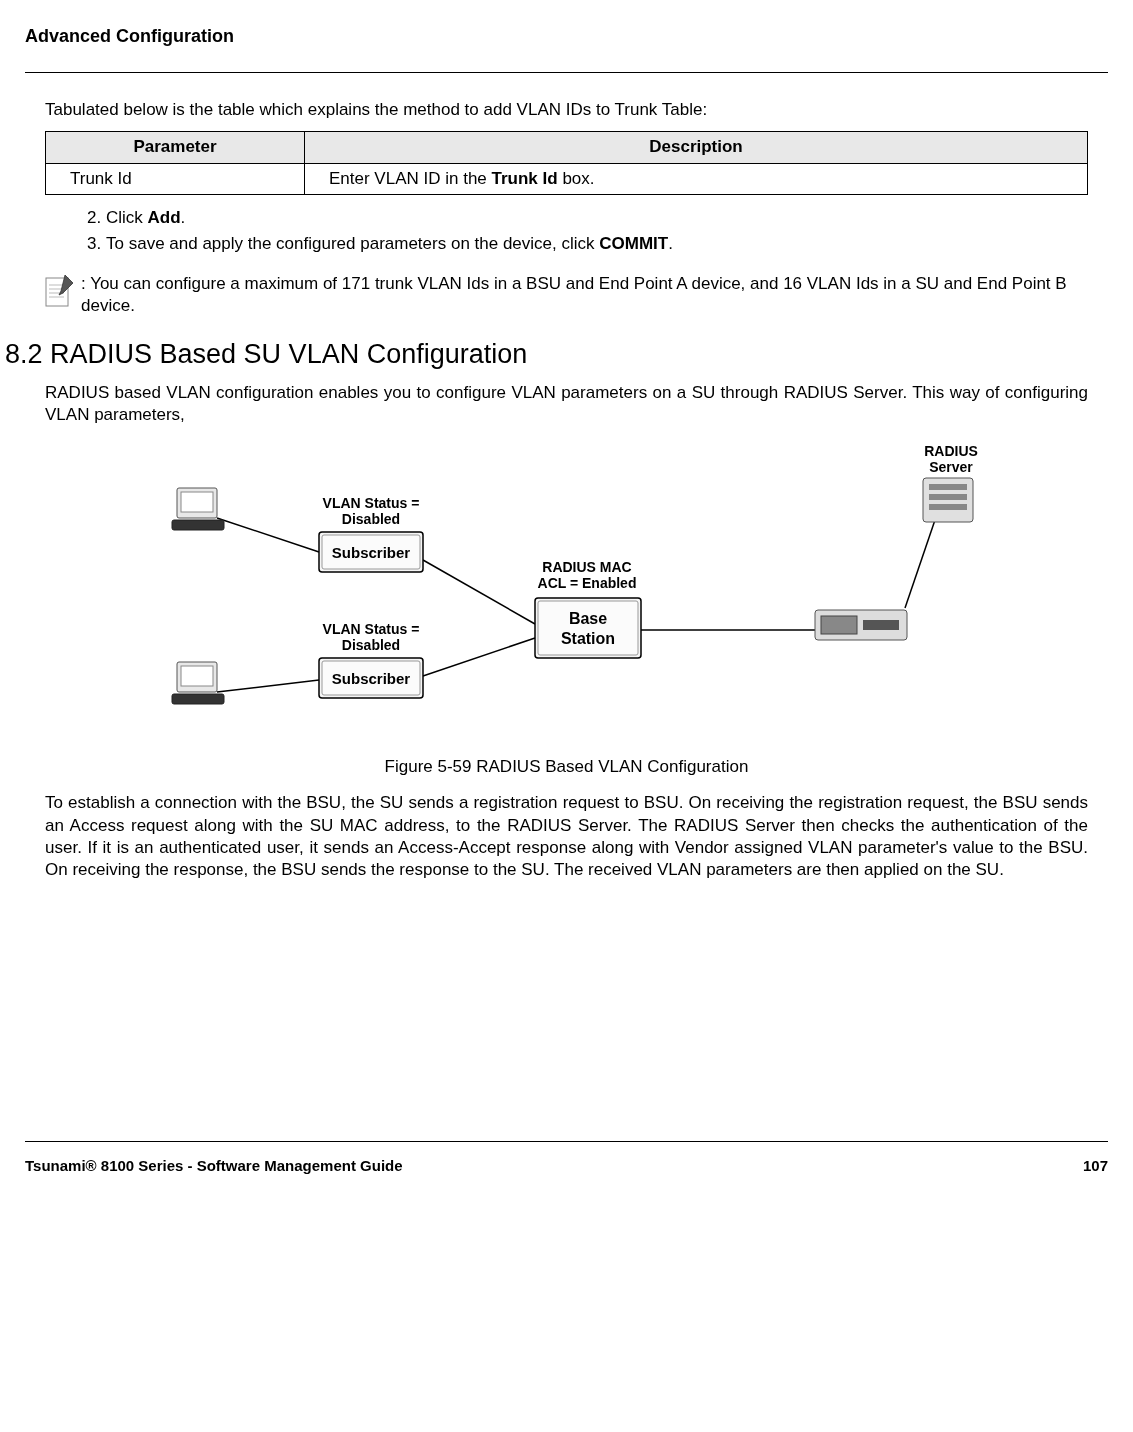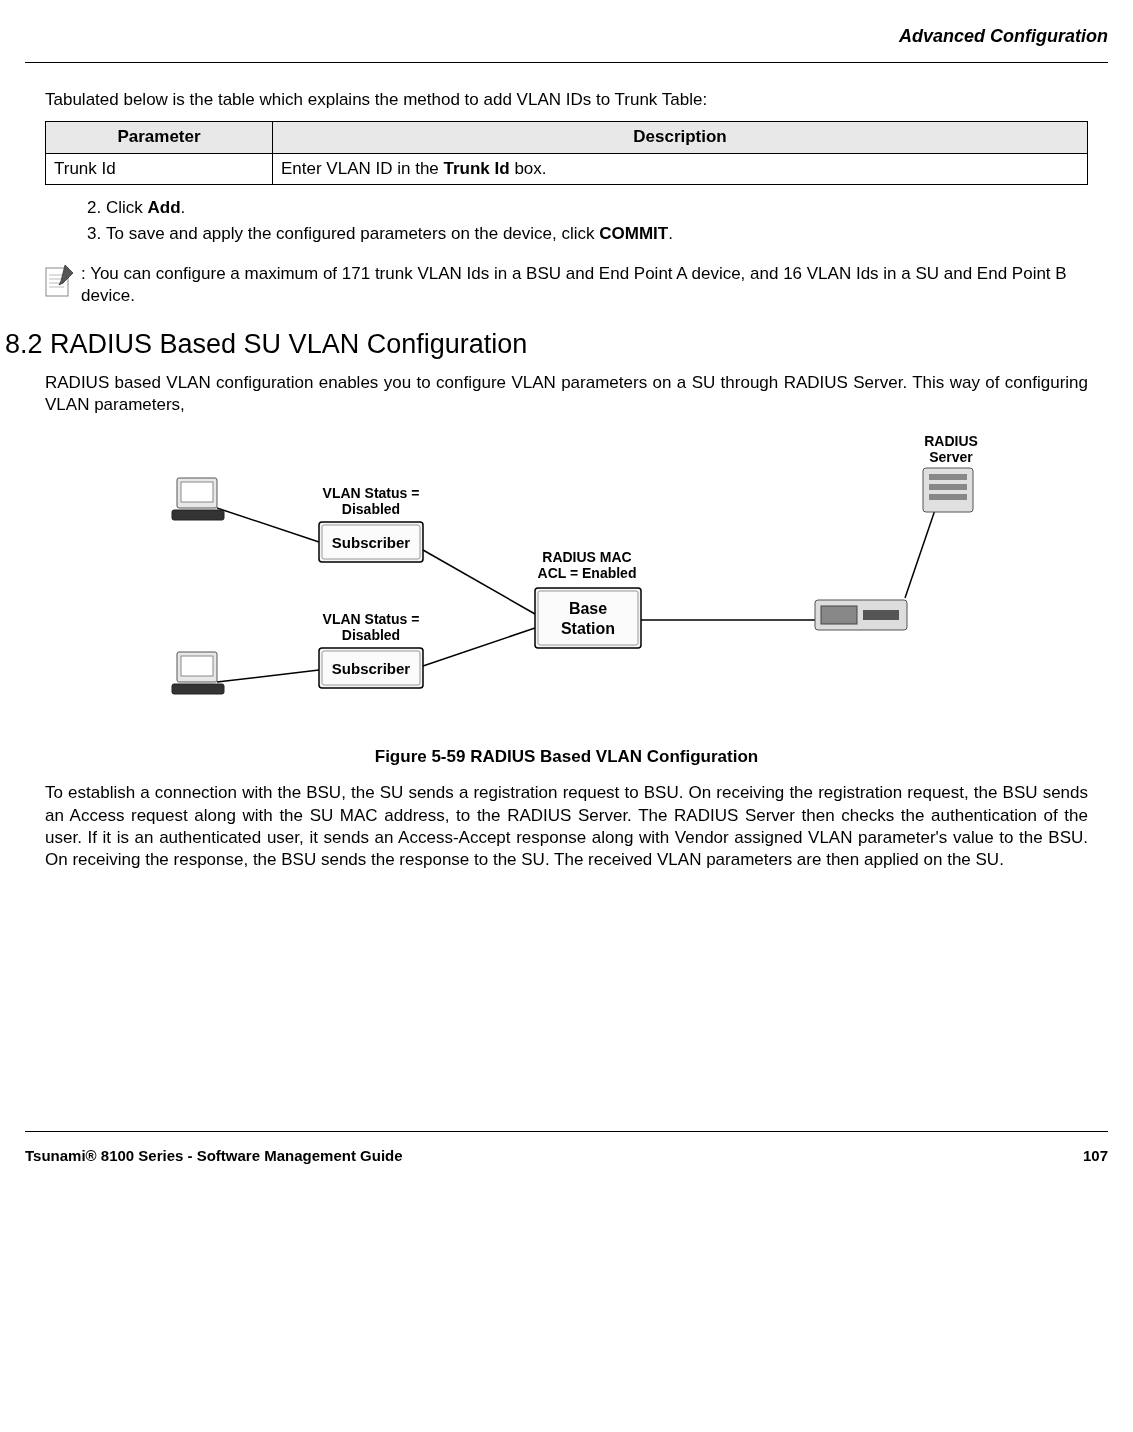--- a/index.html
+++ b/index.html
@@ -5,42 +5,41 @@
     body {
       font-family: Arial, Helvetica, sans-serif;
       font-size: 17px;
       line-height: 1.3;
       margin: 0;
       padding: 25px 25px 15px 25px;
       width: 1083px;
       color: #000;
     }
     .header-right {
-      text-align: right;
+      text-align: left;
       font-weight: bold;
       font-size: 18px;
-      margin-bottom: 14px;
-      font-style: italic;
+      margin-bottom: 24px;
     }
     hr.header-rule {
       border: none;
       border-top: 1.5px solid #000;
       margin: 0;
     }
     .content {
       padding: 18px 20px 0 20px;
     }
     table.param-table {
       border-collapse: collapse;
       width: 100%;
       margin: 10px 0 12px 0;
     }
     table.param-table th, table.param-table td {
       border: 1.5px solid #000;
-      padding: 4px 8px;
+      padding: 4px 24px;
       text-align: left;
       vertical-align: top;
     }
     table.param-table th {
       background: #e8e8e8;
       font-weight: bold;
       text-align: center;
     }
     .col-param {
       width: 210px;
@@ -86,21 +85,21 @@
     }
     .figure-wrap {
       margin: 14px 0 8px 0;
     }
     .figure-svg {
       display: block;
       margin: 0 auto;
     }
     .figure-caption {
       text-align: center;
-      font-weight: bold;
+      font-weight: normal;
       margin: 6px 0 14px 0;
     }
     .footer-rule {
       border: none;
       border-top: 1.5px solid #000;
       margin-top: 260px;
     }
     .footer {
       display: flex;
       justify-content: space-between;

